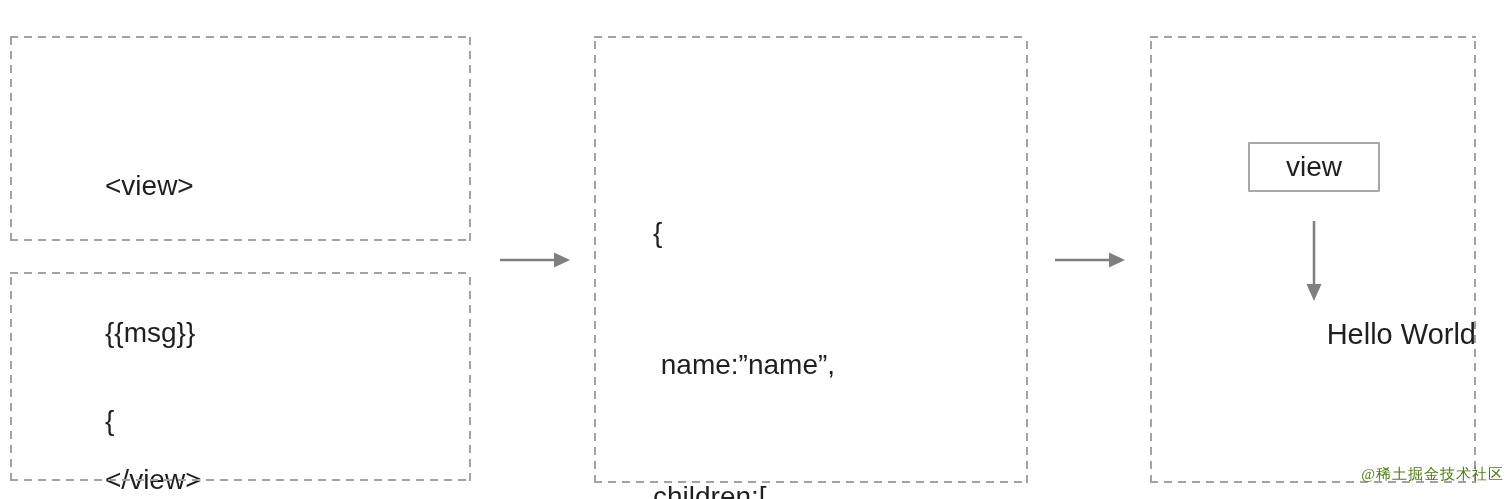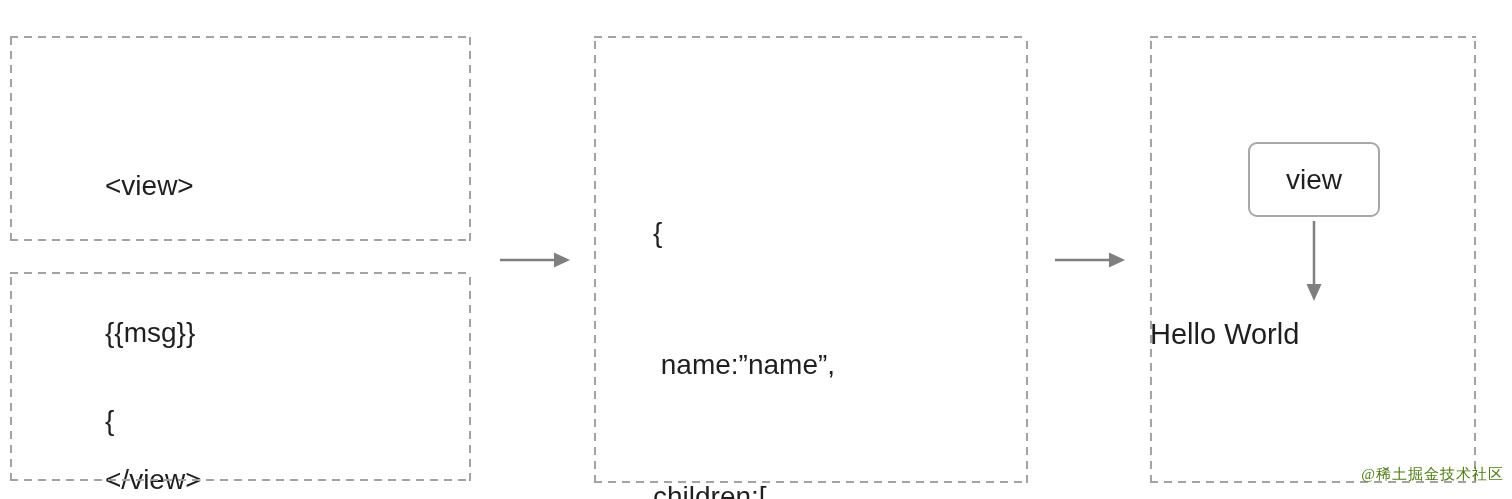--- a/index.html
+++ b/index.html
@@ -46,42 +46,42 @@
 
   .h-arrow { position: absolute; }
   #arrow-1 { left: 499px;  top: 243px; }
   #arrow-2 { left: 1054px; top: 243px; }
 
   .view-node {
     position: absolute;
     left: 98px;
     top: 106px;
     width: 132px;
-    height: 75px;
+    height: 50px;
     box-sizing: border-box;
     border: 2px solid #a8a8a8;
-    border-radius: 9px;
+    border-radius: 1px;
     background: #ffffff;
     display: flex;
     align-items: center;
     justify-content: center;
     font-size: 28px;
     color: #1f1f1f;
   }
   .v-arrow {
     position: absolute;
     left: 155px;
     top: 185px;
   }
   .rendered-text {
     position: absolute;
     left: 0;
     top: 282px;
     width: 100%;
-    text-align: left;
+    text-align: right;
     font-size: 29px;
     color: #1f1f1f;
   }
   .watermark {
     position: absolute;
     right: 8px;
     top: 457px;
     font-size: 15px;
     color: #4d7c0f;
     letter-spacing: 1px;

